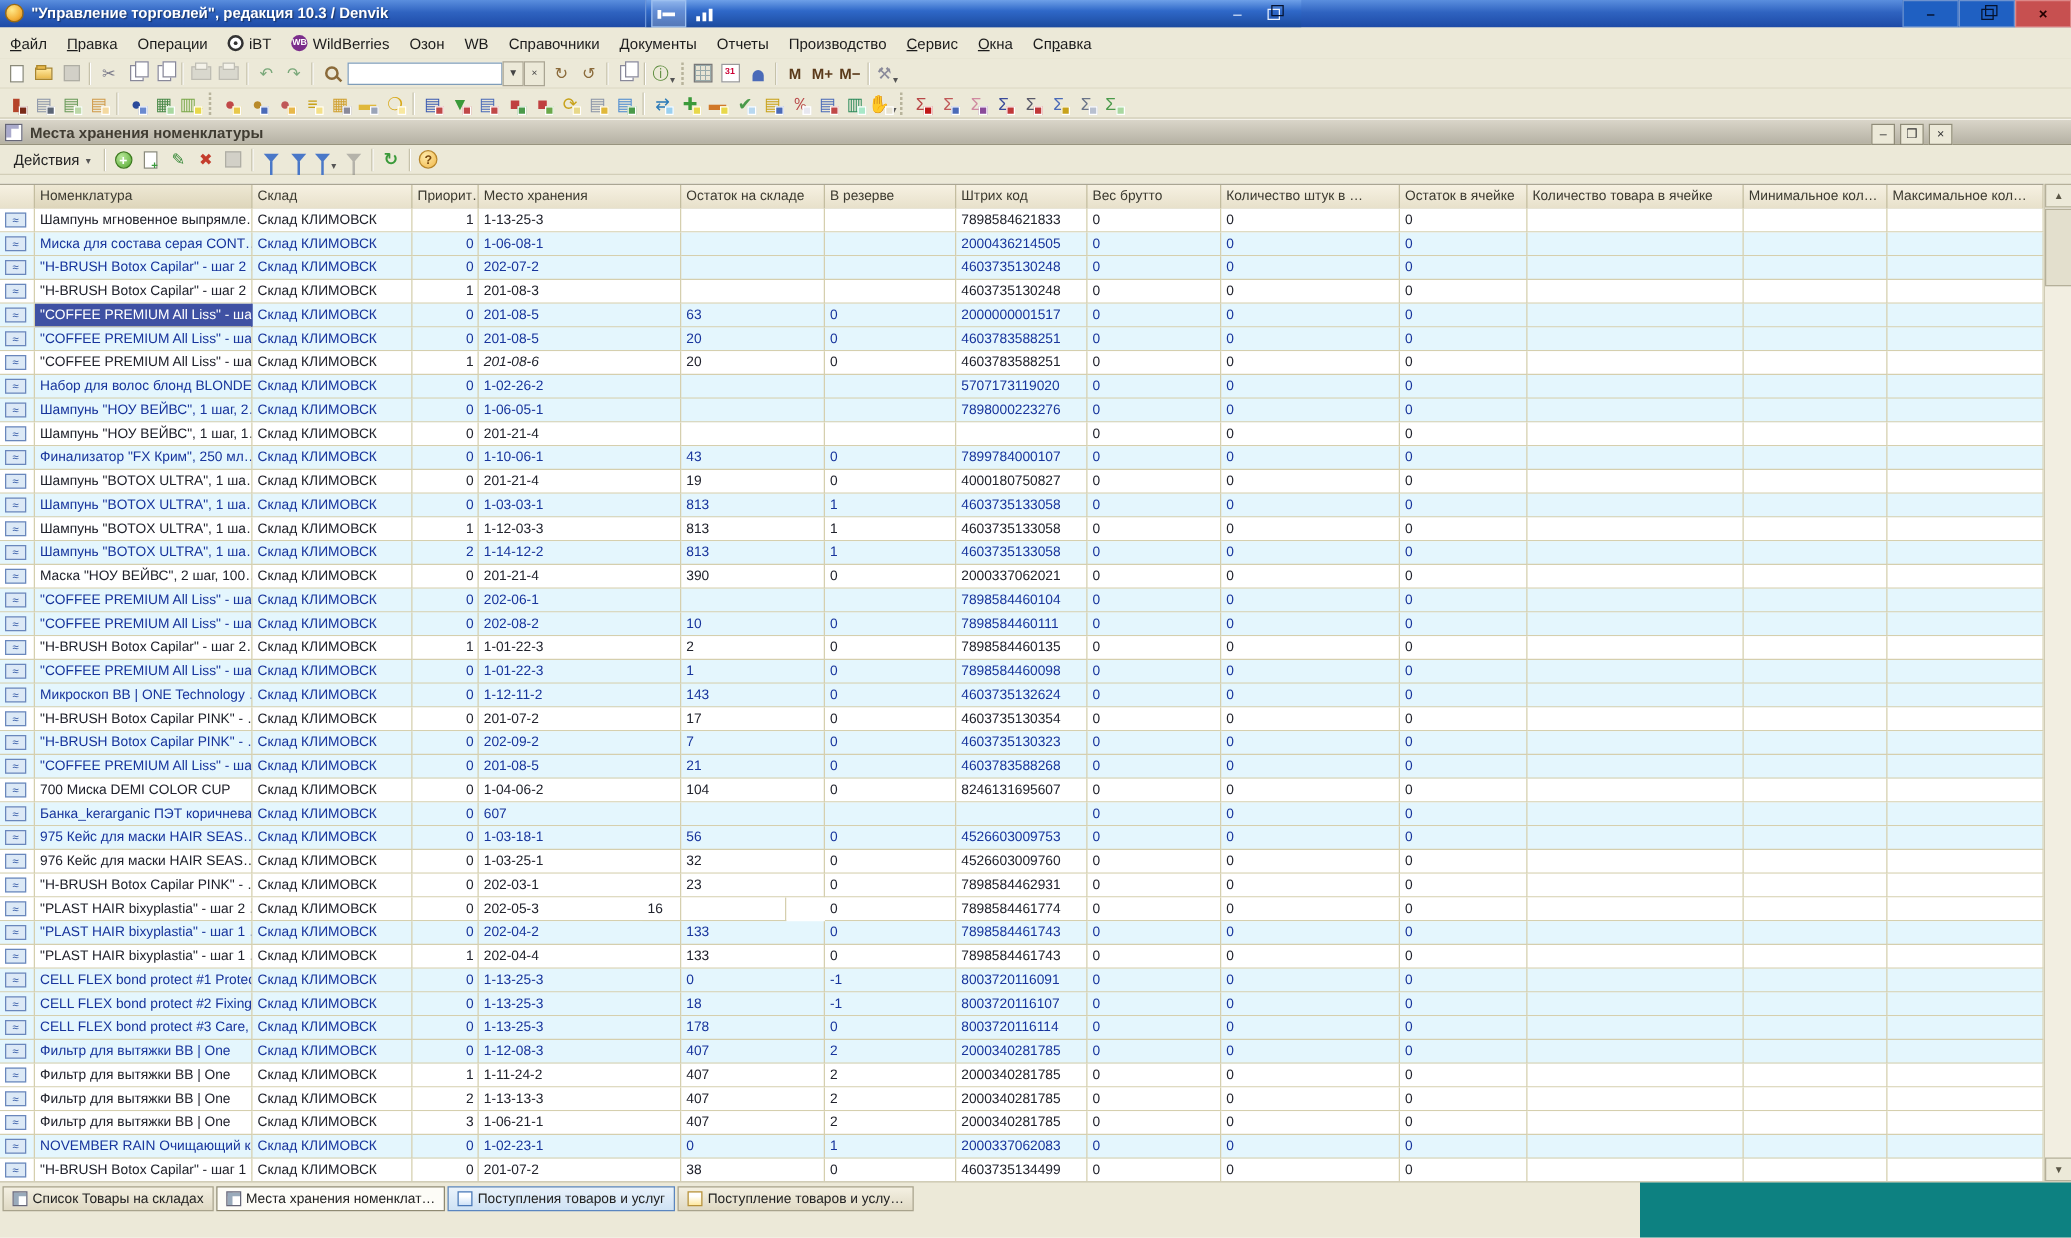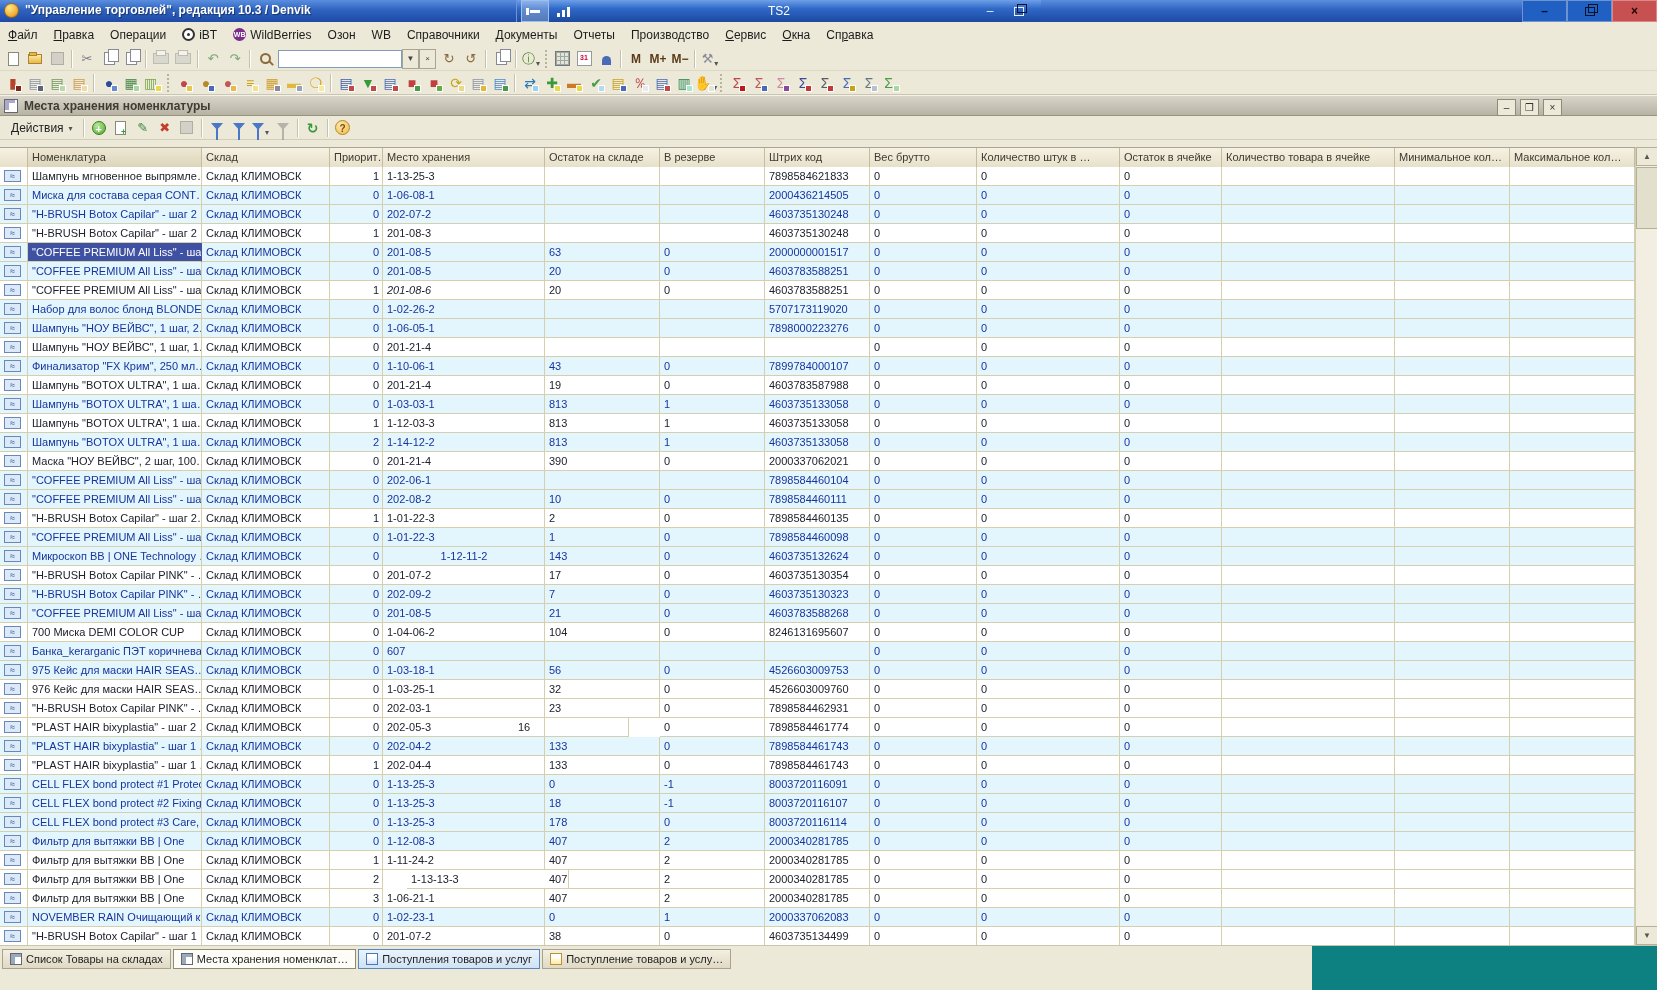--- a/index.html
+++ b/index.html
@@ -157,21 +157,20 @@
 <body>
 
 <div id="titlebar" class="abs">
   <div id="app-icon" class="abs"></div>
   <div id="title-text" class="abs">"Управление торговлей", редакция 10.3 / Denvik</div>
   <div id="rdp-bar" class="abs">
     <div id="rdp-pin">
         <span class="pin-shape"></span>
       </div>
     <div id="rdp-signal"></div>
-    <div id="rdp-label">TS2</div>
     <div id="rdp-controls">
       <div class="rdp-btn">–</div>
       <div class="rdp-btn">
           <span class="restore-glyph" style="border-color:#e8f0ff"></span>
         </div>
     </div>
   </div>
   <div id="win-controls" class="abs">
     <div class="wc-btn">–</div>
     <div class="wc-btn">
@@ -764,21 +763,21 @@
       <div class="trow w" style="top: 228px;">
         <div class="tcell" style="left: 0px; width: 28px; padding: 0px;">
           <div class="rowicon">≈</div>
         </div>
         <div class="tcell" style="left: 28px; width: 174px;">Шампунь "BOTOX ULTRA", 1 ша…</div>
         <div class="tcell" style="left: 202px; width: 128px;">Склад КЛИМОВСК</div>
         <div class="tcell num" style="left: 330px; width: 53px;">0</div>
         <div class="tcell" style="left: 383px; width: 162px;">201-21-4</div>
         <div class="tcell" style="left: 545px; width: 115px;">19</div>
         <div class="tcell" style="left: 660px; width: 105px;">0</div>
-        <div class="tcell" style="left: 765px; width: 105px;">4603783587988</div>
+        <div class="tcell" style="left: 765px; width: 105px;">4000180750827</div>
         <div class="tcell" style="left: 870px; width: 107px;">0</div>
         <div class="tcell" style="left: 977px; width: 143px;">0</div>
         <div class="tcell" style="left: 1120px; width: 102px;">0</div>
         <div class="tcell" style="left: 1222px; width: 173px;"></div>
         <div class="tcell" style="left: 1395px; width: 115px;"></div>
         <div class="tcell" style="left: 1510px; width: 125px;"></div>
       </div>
       <div class="trow b" style="top: 247px;">
         <div class="tcell" style="left: 0px; width: 28px; padding: 0px;">
           <div class="rowicon">≈</div>
@@ -923,21 +922,21 @@
         <div class="tcell" style="left: 1395px; width: 115px;"></div>
         <div class="tcell" style="left: 1510px; width: 125px;"></div>
       </div>
       <div class="trow b" style="top: 399px;">
         <div class="tcell" style="left: 0px; width: 28px; padding: 0px;">
           <div class="rowicon">≈</div>
         </div>
         <div class="tcell" style="left: 28px; width: 174px;">Микроскоп BB | ONE Technology …</div>
         <div class="tcell" style="left: 202px; width: 128px;">Склад КЛИМОВСК</div>
         <div class="tcell num" style="left: 330px; width: 53px;">0</div>
-        <div class="tcell" style="left: 383px; width: 162px; text-align: center;">1-12-11-2</div>
+        <div class="tcell" style="left: 383px; width: 162px;">1-12-11-2</div>
         <div class="tcell" style="left: 545px; width: 115px;">143</div>
         <div class="tcell" style="left: 660px; width: 105px;">0</div>
         <div class="tcell" style="left: 765px; width: 105px;">4603735132624</div>
         <div class="tcell" style="left: 870px; width: 107px;">0</div>
         <div class="tcell" style="left: 977px; width: 143px;">0</div>
         <div class="tcell" style="left: 1120px; width: 102px;">0</div>
         <div class="tcell" style="left: 1222px; width: 173px;"></div>
         <div class="tcell" style="left: 1395px; width: 115px;"></div>
         <div class="tcell" style="left: 1510px; width: 125px;"></div>
       </div>
@@ -1229,21 +1228,21 @@
         <div class="tcell" style="left: 1395px; width: 115px;"></div>
         <div class="tcell" style="left: 1510px; width: 125px;"></div>
       </div>
       <div class="trow w" style="top: 722px;">
         <div class="tcell" style="left: 0px; width: 28px; padding: 0px;">
           <div class="rowicon">≈</div>
         </div>
         <div class="tcell" style="left: 28px; width: 174px;">Фильтр для вытяжки BB | One</div>
         <div class="tcell" style="left: 202px; width: 128px;">Склад КЛИМОВСК</div>
         <div class="tcell num" style="left: 330px; width: 53px;">2</div>
-        <div class="tcell" style="left: 383px; width: 162px; margin-left: 24px;">1-13-13-3</div>
+        <div class="tcell" style="left: 383px; width: 162px;">1-13-13-3</div>
         <div class="tcell" style="left: 545px; width: 115px;">407</div>
         <div class="tcell" style="left: 660px; width: 105px;">2</div>
         <div class="tcell" style="left: 765px; width: 105px;">2000340281785</div>
         <div class="tcell" style="left: 870px; width: 107px;">0</div>
         <div class="tcell" style="left: 977px; width: 143px;">0</div>
         <div class="tcell" style="left: 1120px; width: 102px;">0</div>
         <div class="tcell" style="left: 1222px; width: 173px;"></div>
         <div class="tcell" style="left: 1395px; width: 115px;"></div>
         <div class="tcell" style="left: 1510px; width: 125px;"></div>
       </div>

